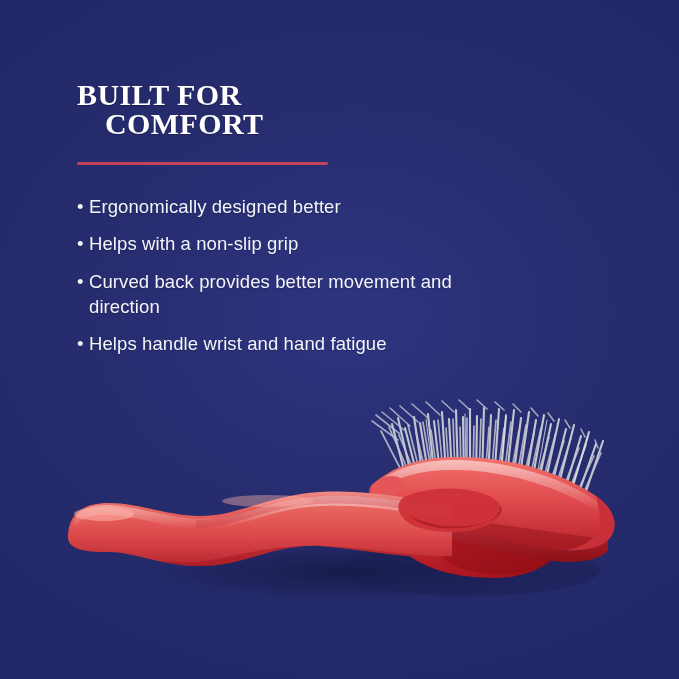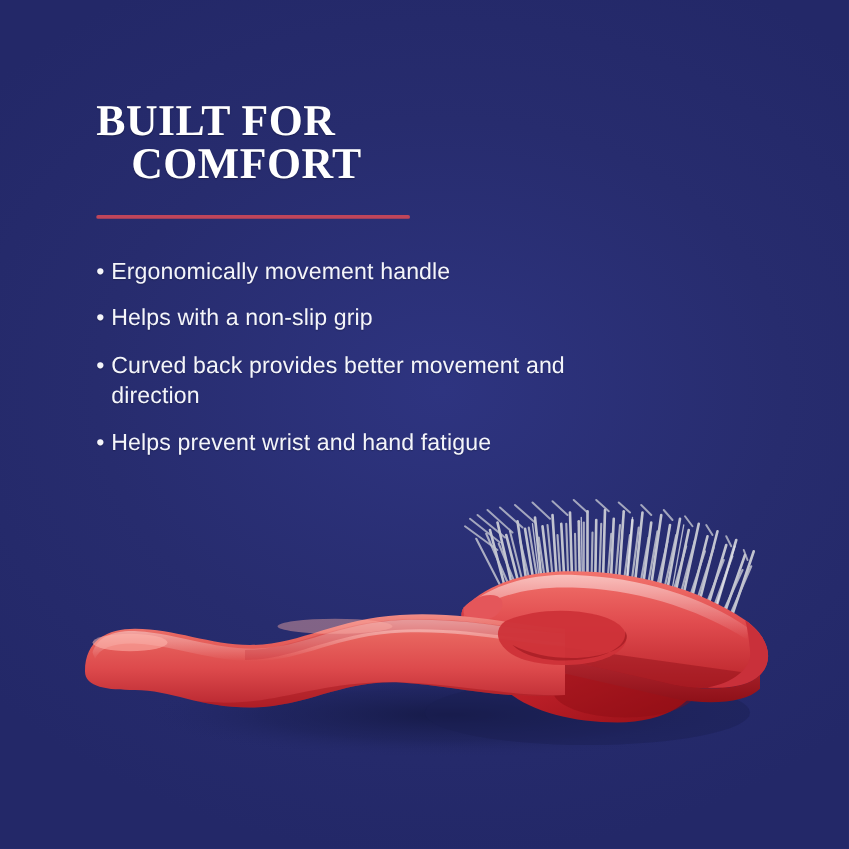--- a/index.html
+++ b/index.html
@@ -24,21 +24,21 @@
   
   .copy {
     position:absolute;
     left:77px; top:80px;
     width:430px;
   }
   .headline {
     font-family:"Liberation Serif", serif;
     font-weight:700;
     color:#FFFFFF;
-    font-size:35px;
+    font-size:30px;
     line-height:0.98;
     letter-spacing:0.4px;
     text-shadow:0 1px 1px rgba(0,0,0,.28);
   }
   .headline .l2 { display:block;margin-left:28px; }
 
   .divider {
     margin-top:23px;
     width:251px; height:3px;
     background:#C0455A;
@@ -83,33 +83,33 @@
     <h1 class="headline">
       <span class="l1">BUILT FOR</span>
       <span class="l2">COMFORT</span>
     </h1>
 
     <div class="divider"></div>
 
     <ul class="bullets">
       <li>
         <span class="dot">•</span>
-        <span>Ergonomically movement handle</span>
+        <span>Ergonomically designed better</span>
       </li>
       <li>
         <span class="dot">•</span>
         <span>Helps with a non-slip grip</span>
       </li>
       <li>
         <span class="dot">•</span>
         <span>Curved back provides better movement and direction</span>
       </li>
       <li>
         <span class="dot">•</span>
-        <span>Helps prevent wrist and hand fatigue</span>
+        <span>Helps handle wrist and hand fatigue</span>
       </li>
     </ul>
   </div>
 
   <svg id="product" viewBox="0 0 679 679">
     <defs>
       <linearGradient id="gHandle" x1="0" y1="0" x2="0" y2="1">
         <stop offset="0%" stop-color="#F08C86"></stop>
         <stop offset="22%" stop-color="#E8655F"></stop>
         <stop offset="58%" stop-color="#DD4A4C"></stop>

